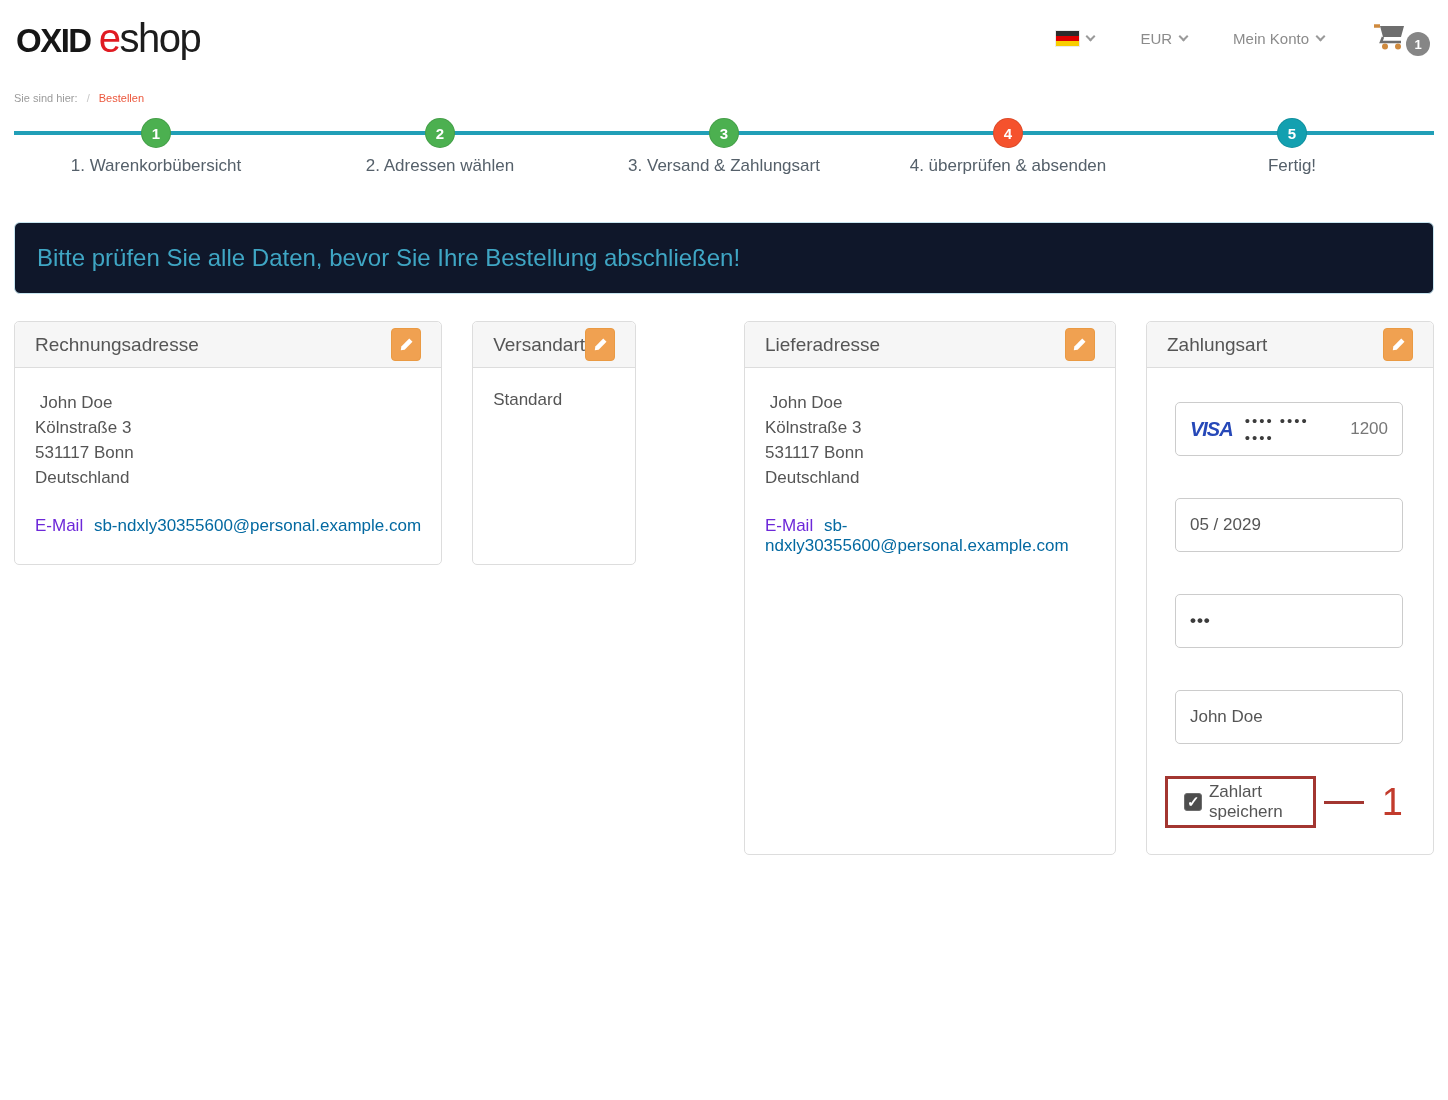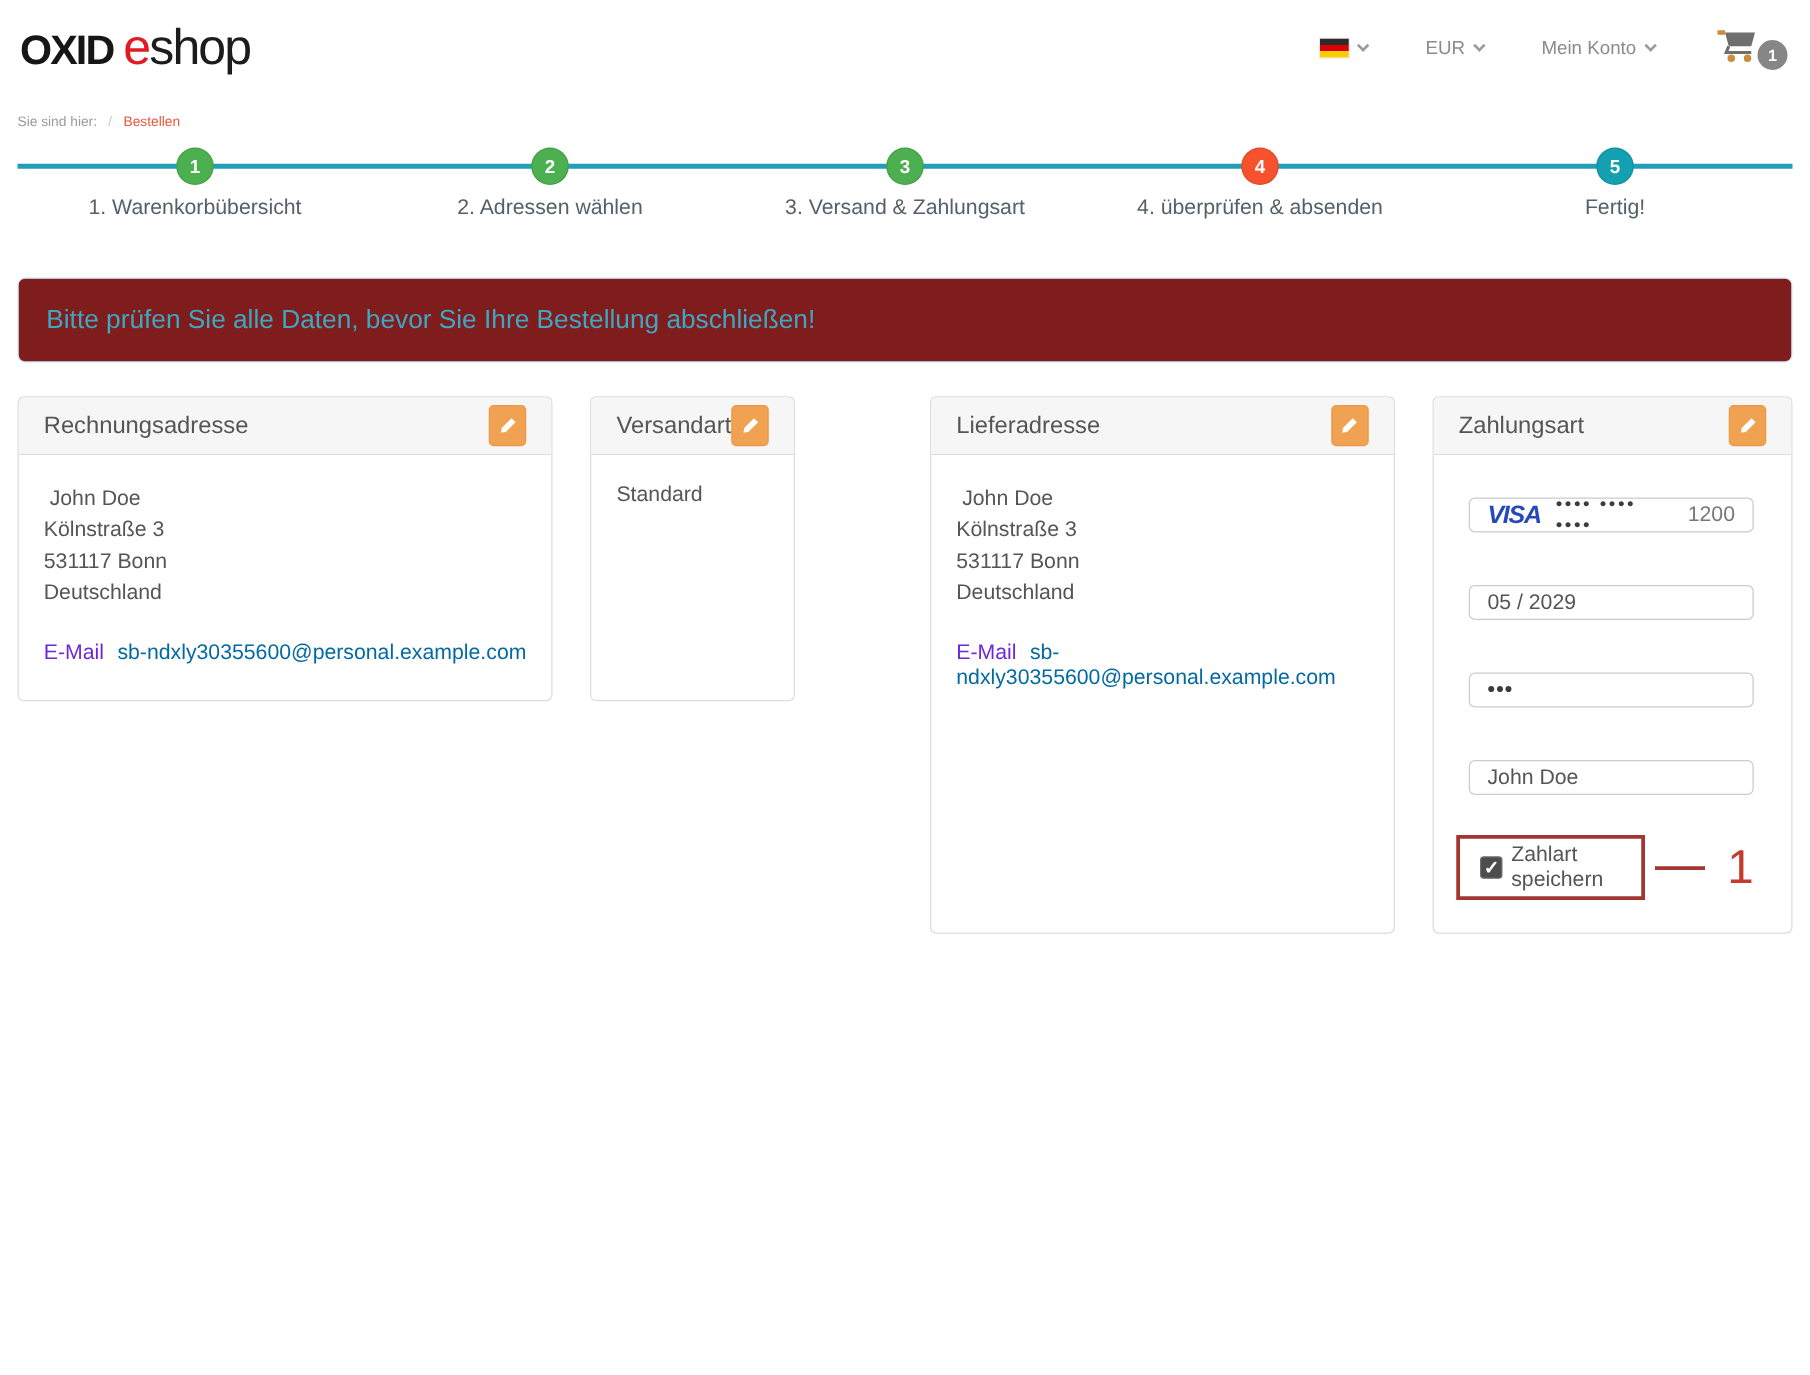--- a/index.html
+++ b/index.html
@@ -37,42 +37,42 @@
   .step { flex:1 1 0; display:flex; flex-direction:column; align-items:center; }
   .step-circle { width:30px; height:30px; border-radius:50%; color:#fff; font-size:15px;
     font-weight:700; display:flex; align-items:center; justify-content:center;
     box-shadow:inset 0 0 0 1px rgba(0,0,0,.10); cursor:pointer; }
   .step-done .step-circle   { background:#4cb050; }
   .step-current .step-circle{ background:#f5522d; }
   .step-next .step-circle   { background:#13a0b0; }
   .step-label { margin-top:8px; font-size:17px; color:#55606a; }
 
   
-  .banner { margin:42px 14px 0; background:#7f1d1d; border:1px solid #c7e5f0;
-    border-radius:6px; padding:21px 22px; font-size:21px; color:#3fa6c4; }
+  .banner { margin:42px 14px 0; background:#0f172a; border:1px solid #c7e5f0;
+    border-radius:6px; padding:21px 22px; font-size:24px; color:#3fa6c4; }
 
   
   .content { display:flex; gap:40px; margin:27px 14px 0; align-items:flex-start; }
   .col { flex:1 1 0; display:flex; flex-direction:row; gap:30px; }
   .panel { border:1px solid #ddd; border-radius:5px; background:#fff; }
   .panel-header { background:#f6f6f6; border-bottom:1px solid #ddd; border-radius:5px 5px 0 0;
     padding:7px 20px; height:46px; display:flex; justify-content:space-between; align-items:center; }
   .panel-title { font-size:19px; color:#555; }
   .edit-btn { width:30px; height:33px; background:#f0a151; border:1px solid #ea9a43;
     border-radius:4px; display:flex; align-items:center; justify-content:center; cursor:pointer; }
   .panel-body { padding:22px 20px 28px; font-size:17px; color:#555; }
   .addr-line { line-height:25px; white-space:pre; }
   .email-row { margin-top:26px; }
   .email-label { font-weight:400; color:#6d28d9; margin-right:6px; }
   .email-value { color:#0369a1; }
 
   
   .pay-body { padding:18px 30px 26px 18px; }
   .pay-method { font-size:17px; color:#555; }
-  .field { margin-left:10px; height:28px; border:1px solid #ccc; border-radius:5px;
+  .field { margin-left:10px; height:54px; border:1px solid #ccc; border-radius:5px;
     display:flex; align-items:center; padding:0 14px; background:#fff; font-size:17px; color:#555; }
   .field-card { margin-top:16px; }
   .field + .field { margin-top:42px; }
   .visa { font-style:italic; font-weight:800; font-size:20px; letter-spacing:-1px;
     color:#2648b8; margin-right:12px; }
   .card-dots { color:#3c3c3c; font-size:15px; letter-spacing:2px; margin-right:8px; }
   .card-last4 { color:#777; }
   .cvc { font-weight:700; letter-spacing:1px; color:#3c3c3c; }
 
   

